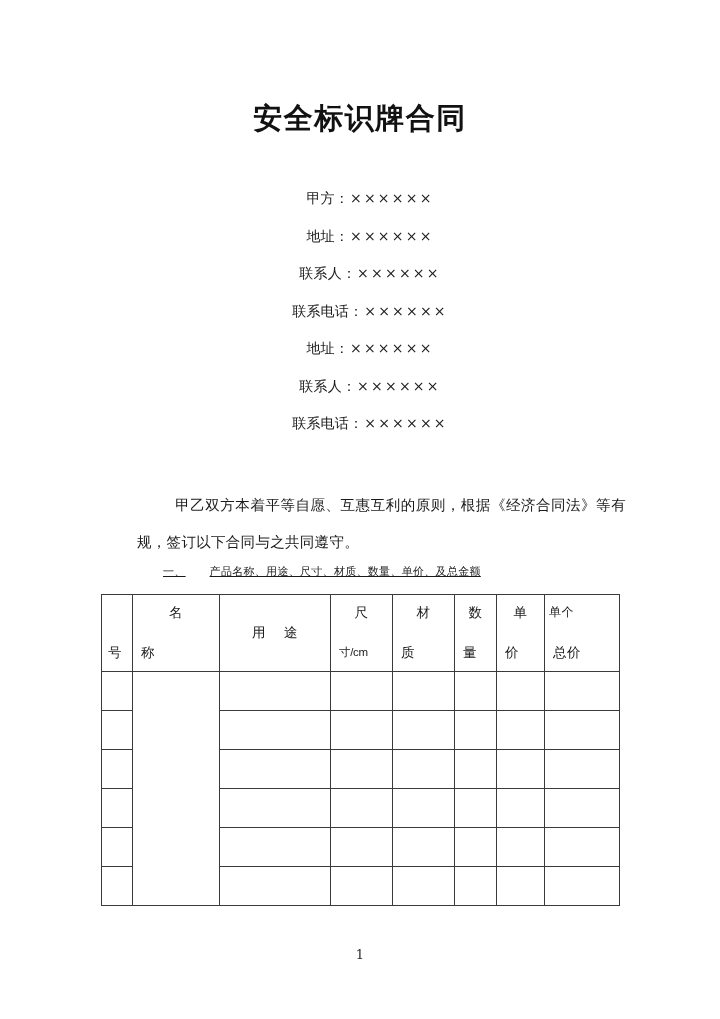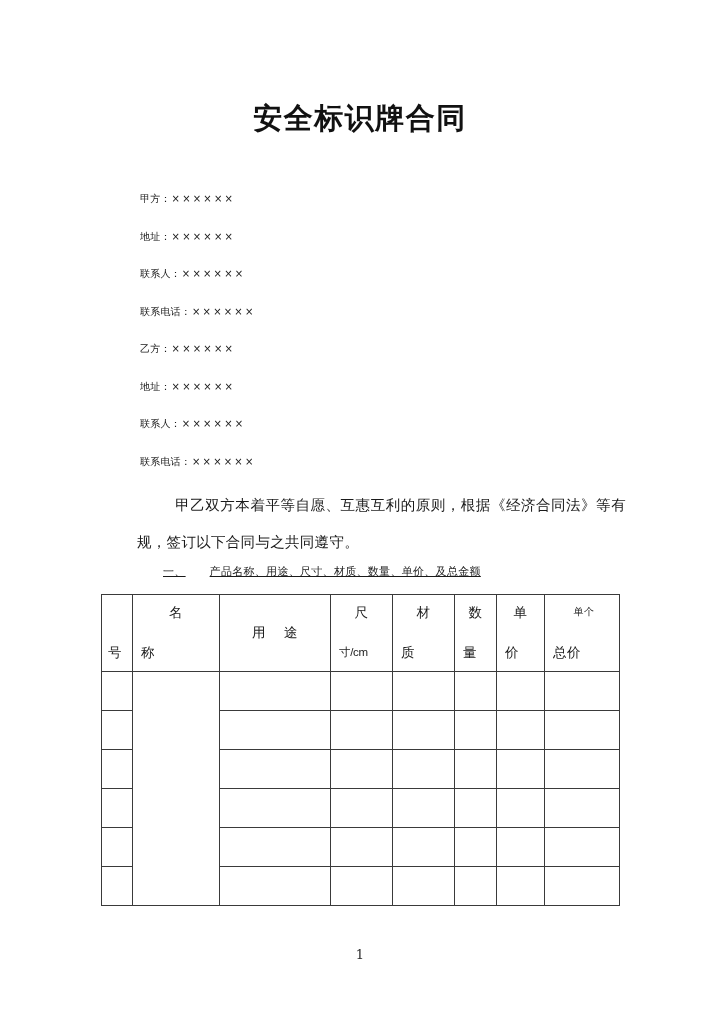--- a/index.html
+++ b/index.html
@@ -38,26 +38,27 @@
 
   
   .party-block {
     position: absolute;
     left: 140px;
     top: 180px;
     width: 460px;
   }
 
   .party-line {
-    font-size: 10px;
+    font-size: 14px;
     line-height: 37.5px;
     height: 37.5px;
     color: #1a1a1a;
     white-space: nowrap;
     letter-spacing: 0.4px;
+    text-align: center;
   }
 
   .party-line .lbl {
     letter-spacing: 0.2px;
   }
 
   .party-line .val {
     letter-spacing: 2.2px;
     margin-left: 1px;
   }
@@ -192,22 +193,21 @@
     display: inline-block;
     width: 18px;
   }
 
   
   .hd-top-c {
     position: absolute;
     top: 8px;
     left: 4px;
     right: 0;
-    text-align: center;
-    font-size: 10px;
+    font-size: 12px;
     line-height: 18px;
     letter-spacing: 0.4px;
   }
 
   td.body-cell {
     height: 38px;
   }
 
   td.merged-name {
     height: auto;
@@ -250,23 +250,20 @@
     </div>
 
     <div class="party-line">
       <span class="lbl">联系人：</span><span class="val">××××××</span>
     </div>
 
     <div class="party-line">
       <span class="lbl">联系电话：</span><span class="val">××××××</span>
     </div>
 
-    <div class="party-line">
-      <span class="lbl">乙方：</span><span class="val">××××××</span>
-    </div>
 
     <div class="party-line">
       <span class="lbl">地址：</span><span class="val">××××××</span>
     </div>
 
     <div class="party-line">
       <span class="lbl">联系人：</span><span class="val">××××××</span>
     </div>
 
     <div class="party-line">

